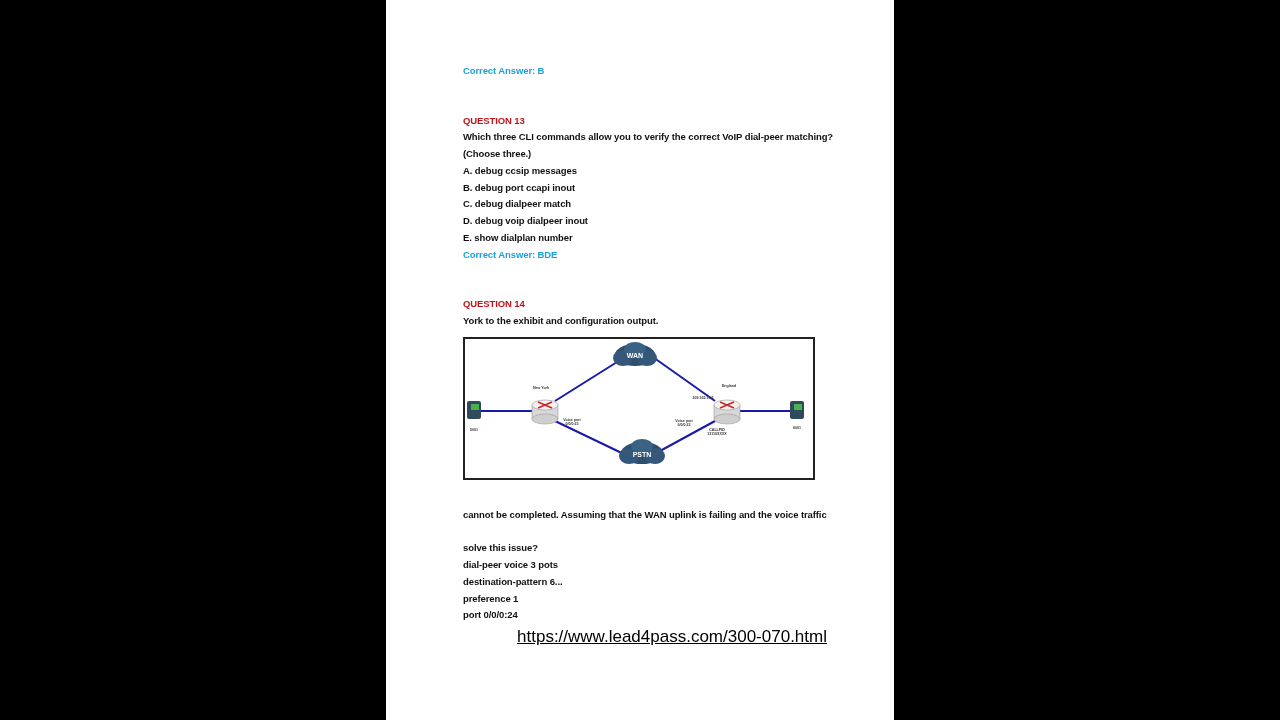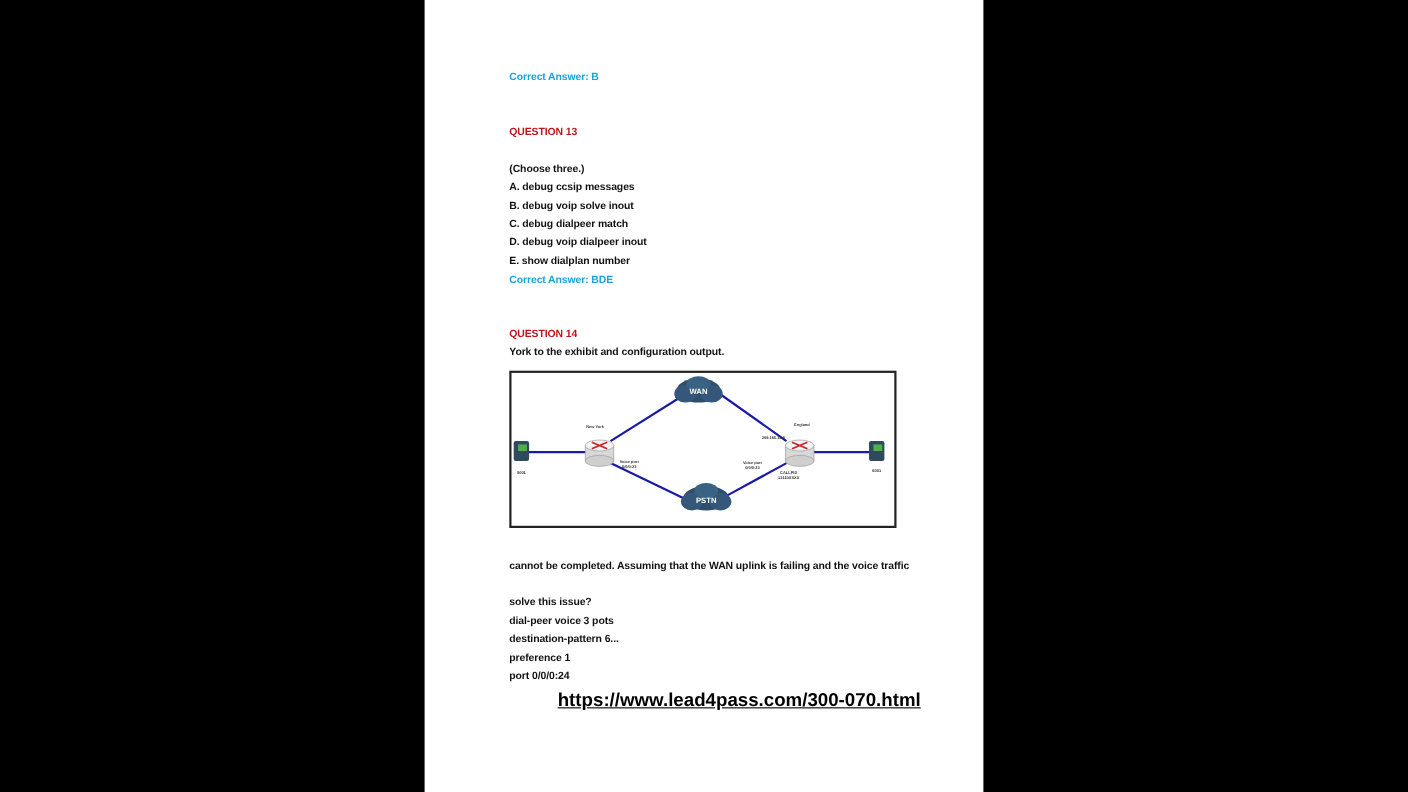--- a/index.html
+++ b/index.html
@@ -16,34 +16,35 @@
     }
     .answer { color: #1aa3d9; }
     .qhead { color: #c0141b; }
     .exhibit {
       position: absolute; left: 77px; top: 337px; width: 352px; height: 143px;
       border: 2px solid #222; box-sizing: border-box; background: #fff;
     }
     .exhibit svg { position: absolute; left: 0; top: 0; }
     .link {
       position: absolute; left: 0; width: 572px; top: 627px; text-align: center;
-      font-size: 17px; font-weight: bold; color: #000; text-decoration: underline;
+      font-size: 17px; font-weight: normal; color: #000; text-decoration: underline;
     }
   </style>
 </head>
 <body>
 
 <div class="page">
 
   <div class="txt answer" style="top:65px">Correct Answer: B</div>
 
   <div class="txt qhead" style="top:115px">QUESTION 13</div>
+  <div class="txt" style="top:131px">Which three CLI commands allow you to verify the correct VoIP dial-peer matching?</div>
   <div class="txt" style="top:148px">(Choose three.)</div>
   <div class="txt" style="top:165px">A. debug ccsip messages</div>
-  <div class="txt" style="top:182px">B. debug voip solve inout</div>
+  <div class="txt" style="top:182px">B. debug port ccapi inout</div>
   <div class="txt" style="top:198px">C. debug dialpeer match</div>
   <div class="txt" style="top:215px">D. debug voip dialpeer inout</div>
   <div class="txt" style="top:232px">E. show dialplan number</div>
   <div class="txt answer" style="top:249px">Correct Answer: BDE</div>
 
   <div class="txt qhead" style="top:298px">QUESTION 14</div>
   <div class="txt" style="top:315px">York to the exhibit and configuration output.</div>
 
   <div class="exhibit">
     <svg width="348" height="139" viewBox="0 0 348 139" xmlns="http://www.w3.org/2000/svg">

